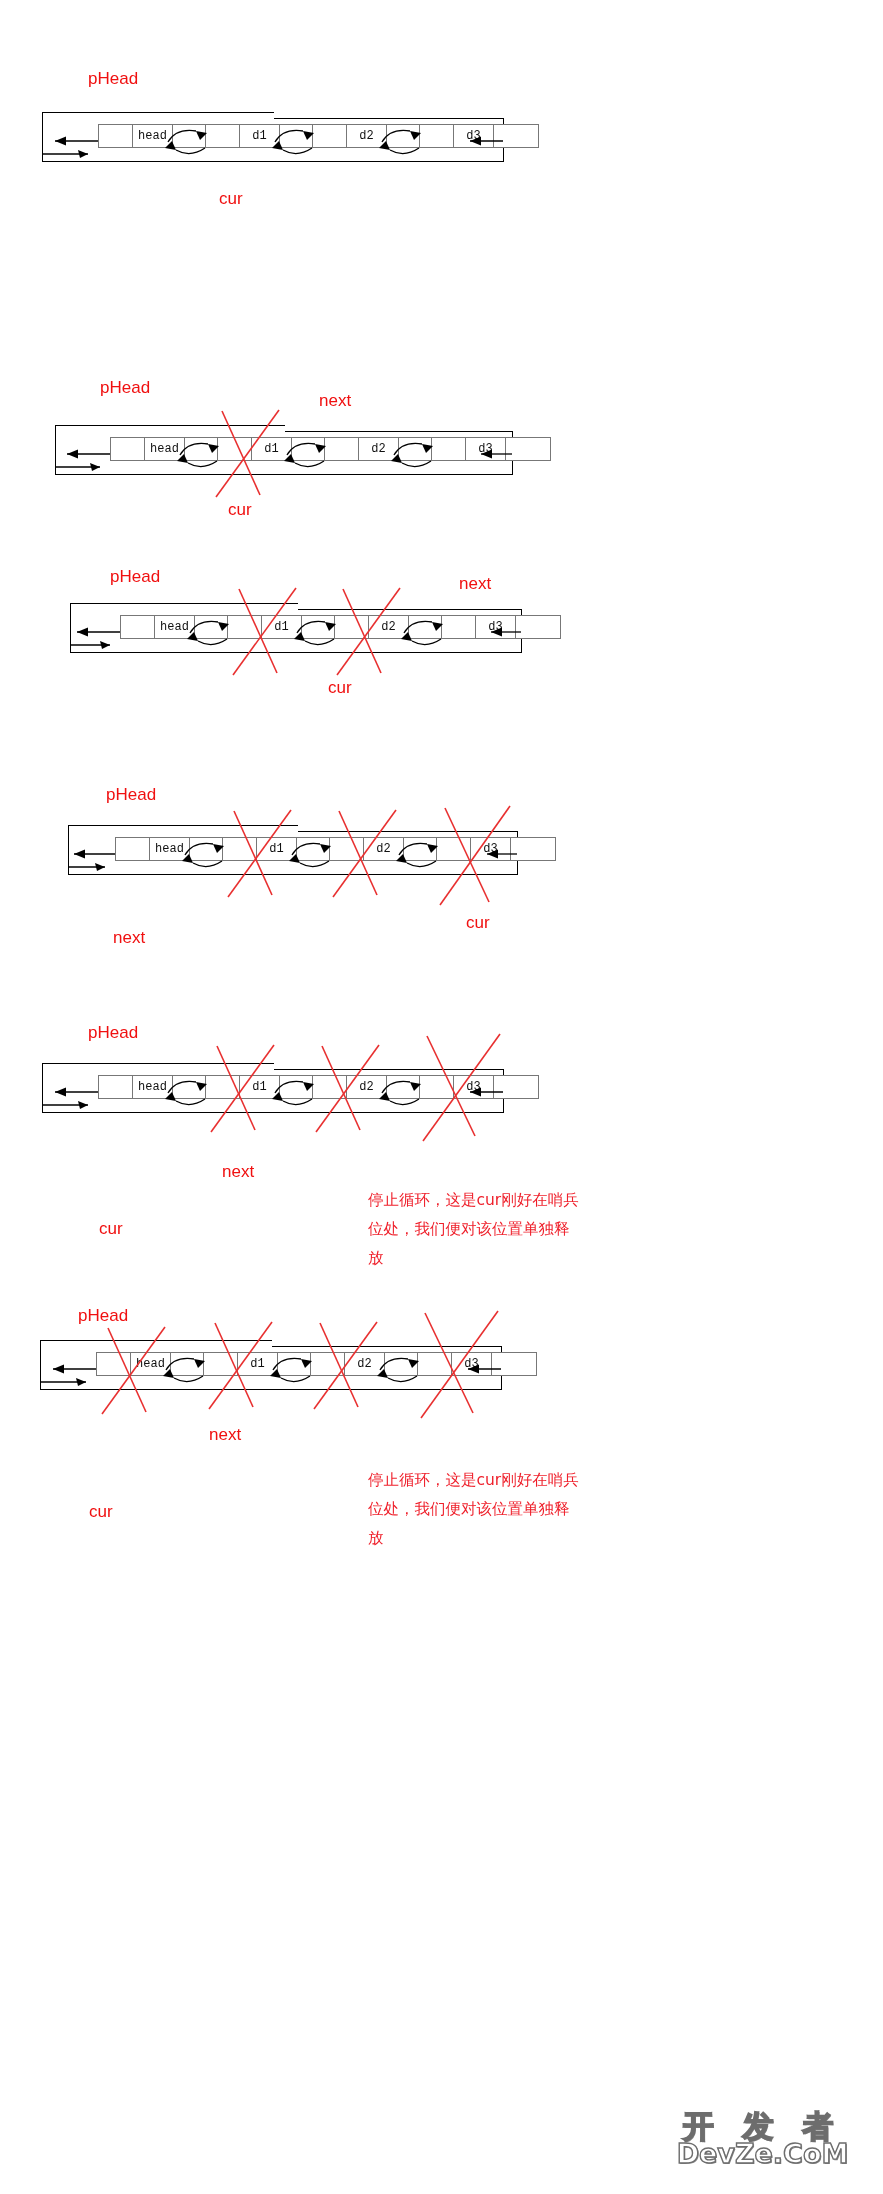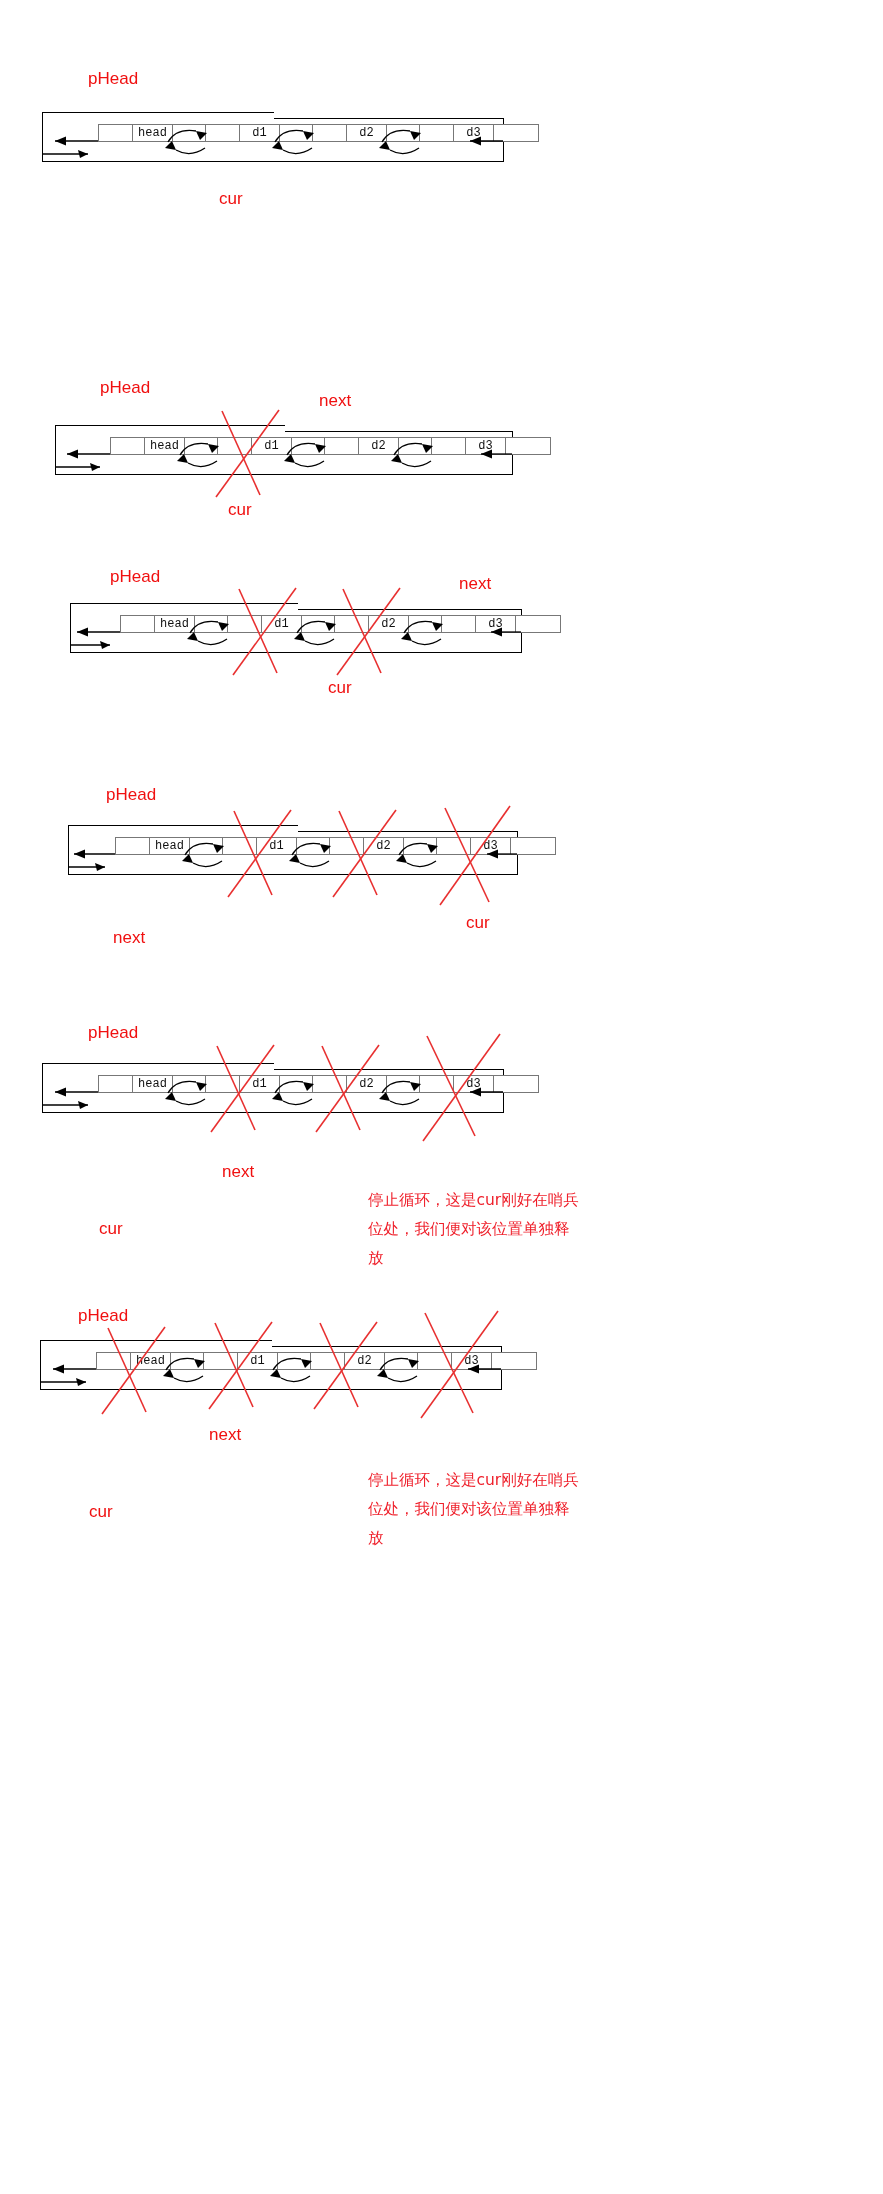--- a/index.html
+++ b/index.html
@@ -21,21 +21,21 @@
     width:215px;font-family:"DejaVu Sans","Liberation Sans",sans-serif;
     white-space:pre-wrap;
   }
 
   
   .diagram{position:absolute;padding-left:13px;}
   .railseg{position:absolute;height:0;border-top:1.3px solid #000;}
   .railvert{position:absolute;width:0;border-left:1.3px solid #000;}
 
   
-  .node{position:absolute;display:flex;height:18px;box-sizing:border-box;}
+  .node{position:absolute;display:flex;height:24px;box-sizing:border-box;}
   .cell{
     border:1.2px solid #777;border-right:none;box-sizing:border-box;
     background:#fff;height:100%;display:flex;align-items:center;justify-content:center;
     font-family:"Liberation Mono","DejaVu Sans Mono",monospace;font-size:12px;color:#111;
   }
   .cell:last-child{border-right:1.2px solid #777;}
   .cell.prev{width:34px;}
   .cell.data{width:40px;}
   .cell.next{width:38px;}
   .cell.wide{width:46px;}
@@ -474,14 +474,18 @@
           <path d="M485,16 L408,123"></path>
       </g>
     </svg>
 
     <div class="lbl" style="left:209px;top:131px;">next</div>
     <div class="lbl" style="left:89px;top:208px;">cur</div>
   </div>
 
   <div class="para" style="left:368px;top:1466px;">停止循环，这是cur刚好在哨兵位处，我们便对该位置单独释放</div>
 
+  <div class="wm" style="left:650px;top:2110px;width:225px;">
+    <div class="cn">开 发 者</div>
+    <div class="en">DevZe.CoM</div>
+  </div>
 
 </div>
 
 </body></html>

